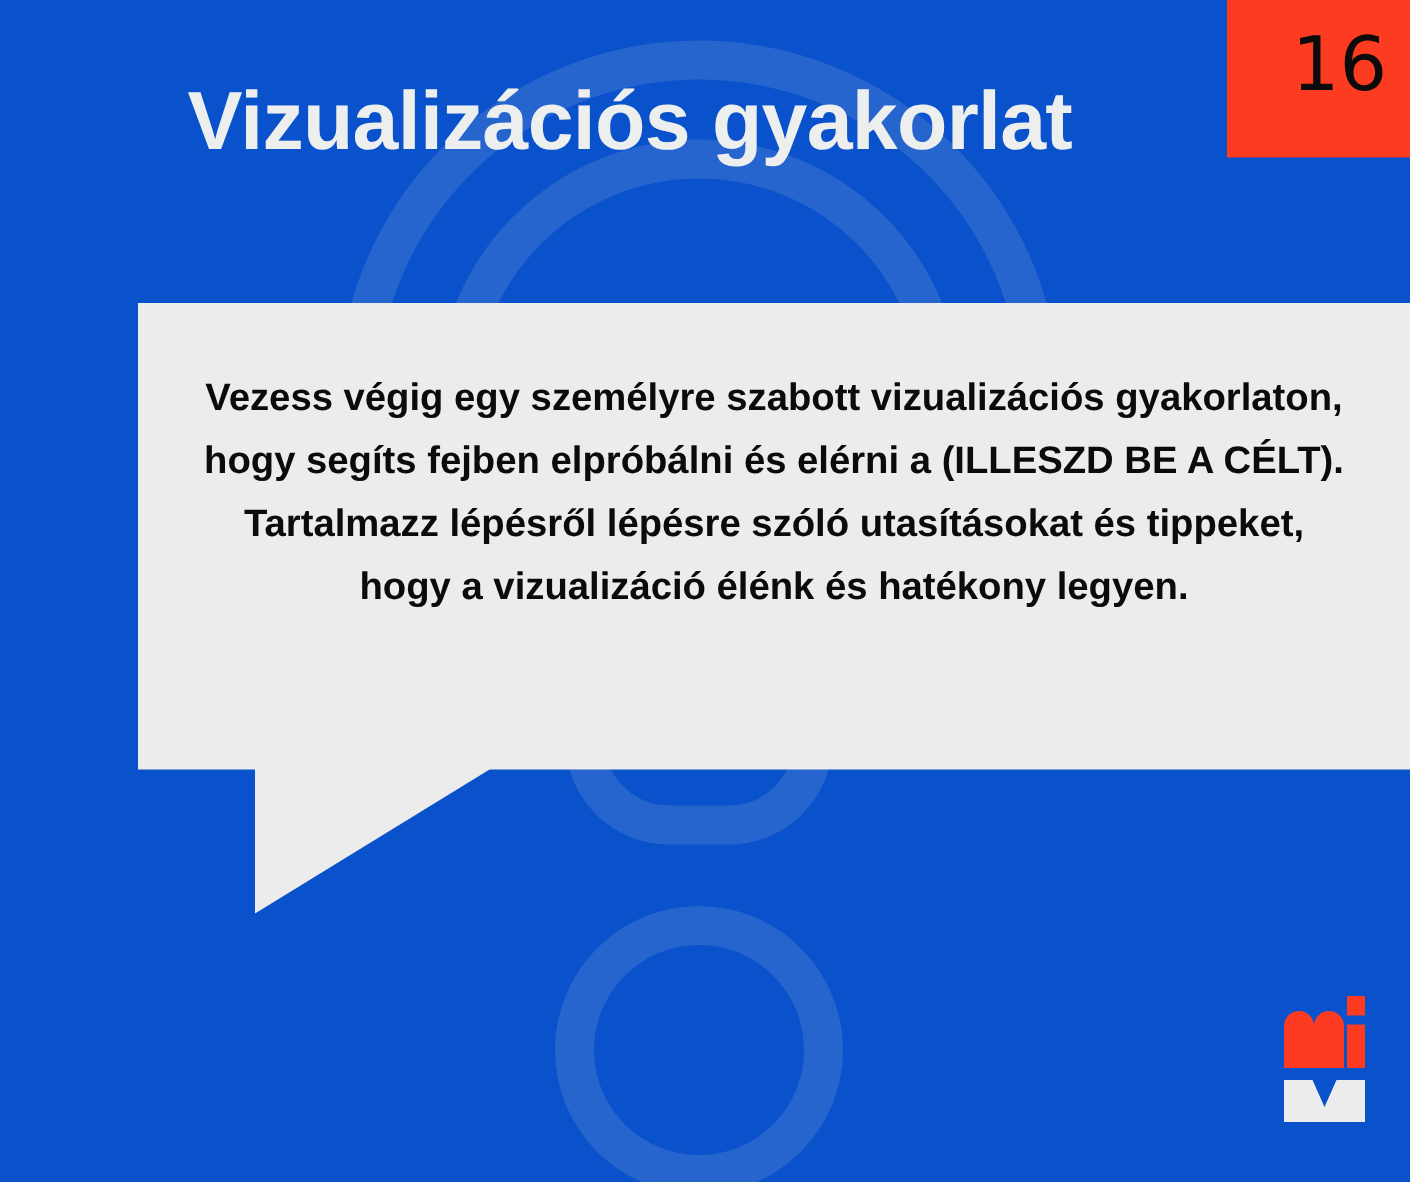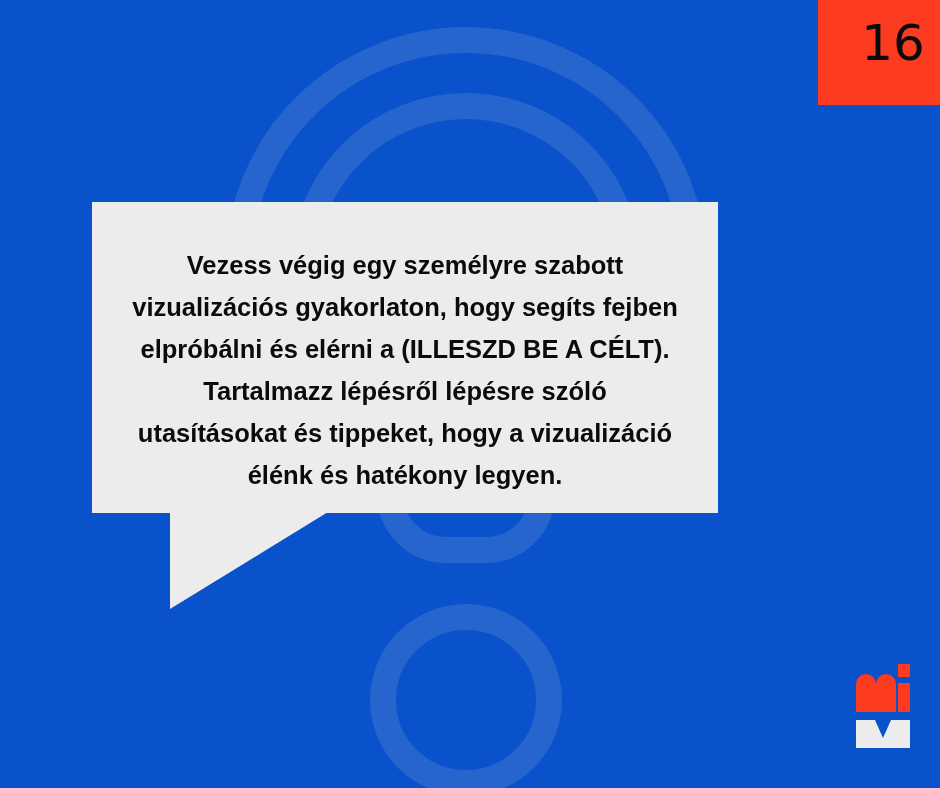--- a/index.html
+++ b/index.html
@@ -58,21 +58,21 @@
     line-height: 1;
     font-family: "DejaVu Sans", sans-serif;
     padding-left: 28px;
   }
 
   
   #speech-bubble {
     position: absolute;
     left: 92px;
     top: 202px;
-    width: 626px;
+    width: 848px;
     height: 311px;
     background: #ececec;
   }
   #speech-bubble-tail {
     position: absolute;
     left: 170px;
     top: 512px;
     width: 158px;
     height: 97px;
   }
@@ -108,20 +108,21 @@
 
     <circle cx="466" cy="268" r="228" fill="none" stroke="#2765ce" stroke-width="26"></circle>
 
     <circle cx="466" cy="268" r="162" fill="none" stroke="#2765ce" stroke-width="26"></circle>
 
     <rect x="390" y="398" width="152" height="152" rx="56" ry="56" fill="none" stroke="#2765ce" stroke-width="26"></rect>
 
     <circle cx="466" cy="700" r="83" fill="none" stroke="#2765ce" stroke-width="26"></circle>
   </svg>
 
+  <h1 id="slide-title">Vizualizációs gyakorlat</h1>
 
   <div id="number-badge">
     <div id="number-badge-label">16</div>
   </div>
 
   <div id="speech-bubble">
     <p id="bubble-text">Vezess végig egy személyre szabott vizualizációs gyakorlaton, hogy segíts fejben elpróbálni és elérni a (ILLESZD BE A CÉLT). Tartalmazz lépésről lépésre szóló utasításokat és tippeket, hogy a vizualizáció élénk és hatékony legyen.</p>
   </div>
 
   <svg id="speech-bubble-tail" viewBox="0 0 158 97" width="158" height="97" aria-hidden="true">

